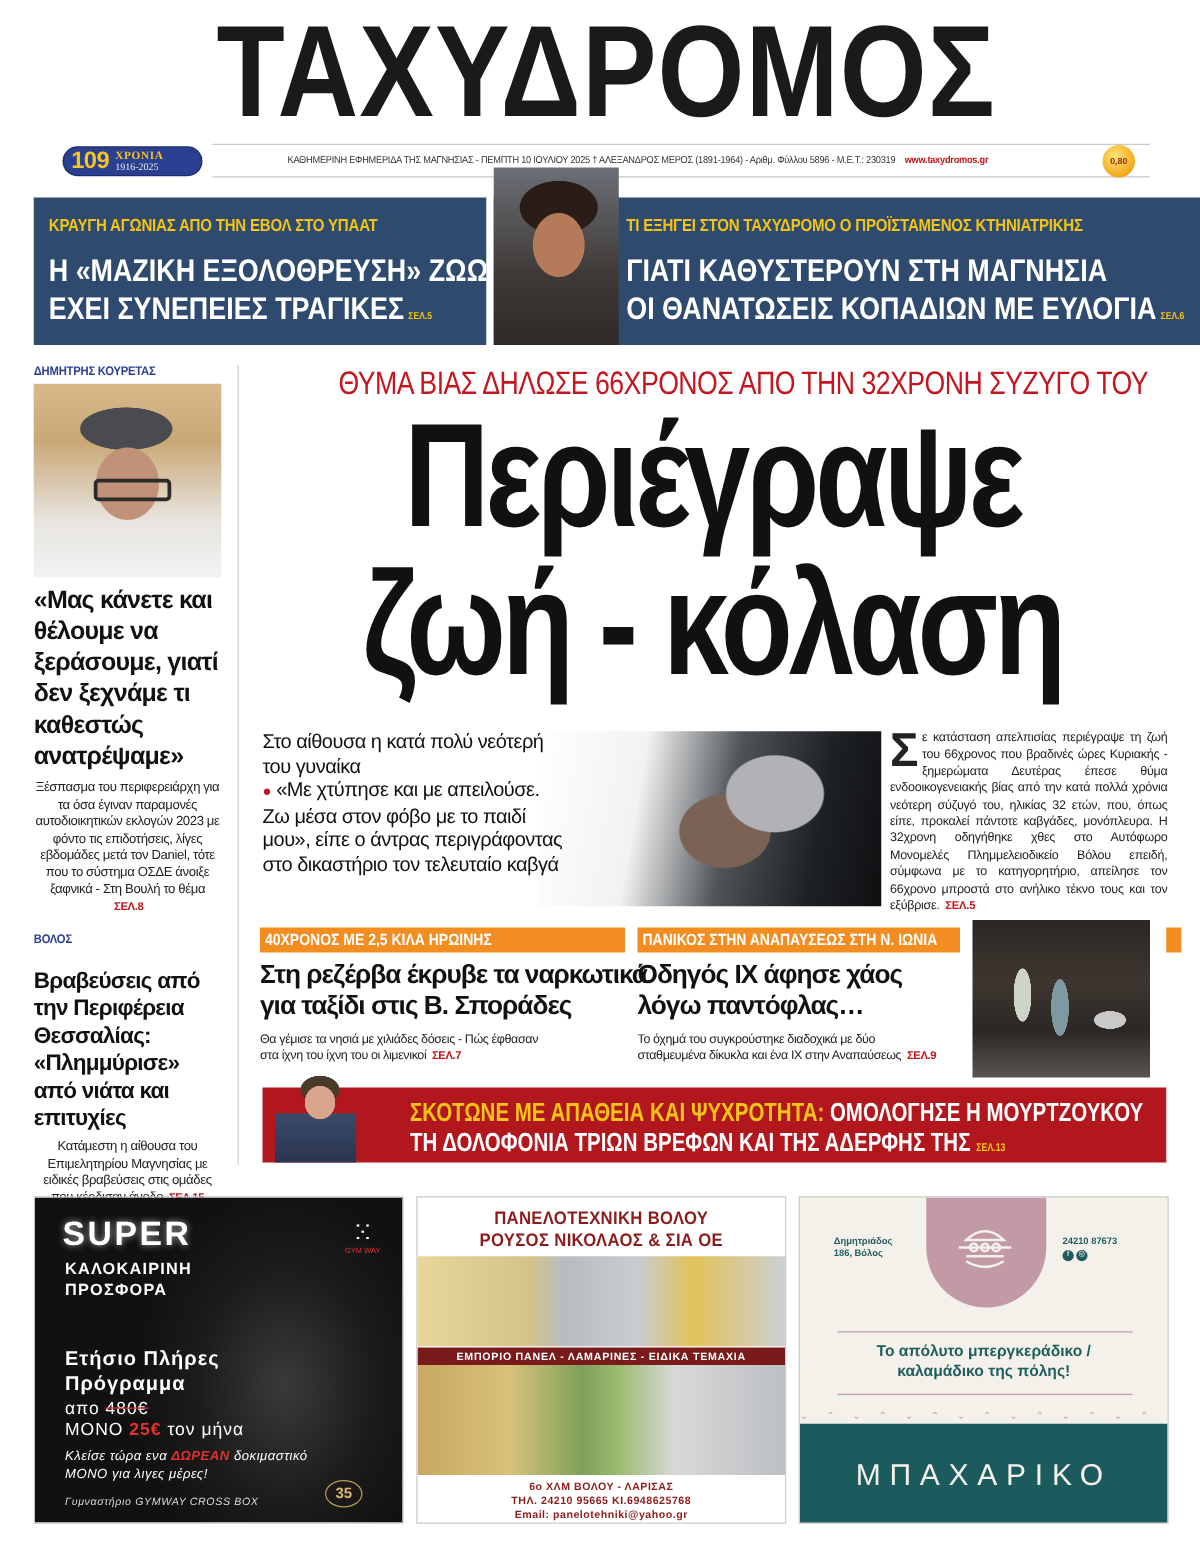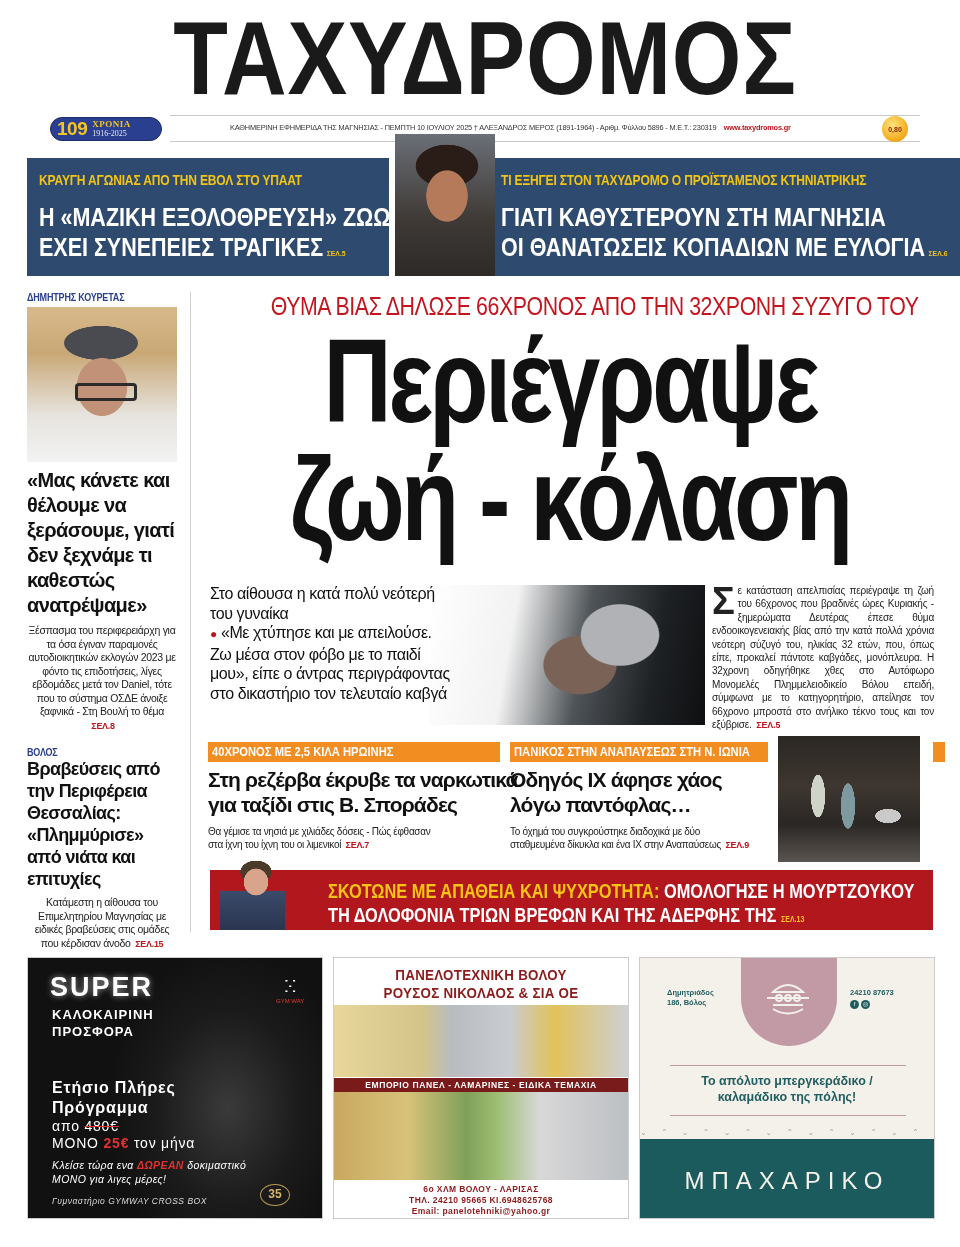--- a/index.html
+++ b/index.html
@@ -63,21 +63,21 @@
       radial-gradient(ellipse 40px 46px at 75px 80px, #c29278 62%, transparent 64%),
       radial-gradient(ellipse 52px 24px at 74px 36px, #4a4b50 70%, transparent 72%),
       linear-gradient(180deg, #d8b98a 0%, #c9a876 30%, #e7e4df 70%, #f2f2f2 100%);
     position: relative;
   }
   .lc-photo::after { content: ""; position: absolute; left: 48px; top: 76px; width: 56px; height: 12px; border: 3px solid #2b2b2b; border-radius: 4px; }
   .lc-quote { margin-top: 6px; font-weight: bold; font-size: 20px; line-height: 25px; color: #111; letter-spacing: -0.6px; }
   .lc-body { margin-top: 6px; font-size: 10.5px; line-height: 13.5px; color: #222; letter-spacing: -0.3px; text-align: center; }
   .sel { color: #c0151d; font-weight: bold; font-size: 9px; margin-left: 2px; }
   .lc-label2 { margin-top: 14px; }
-  .lc-head2 { margin-top: 0; font-weight: bold; font-size: 18px; line-height: 22px; color: #111; letter-spacing: -0.6px; }
+  .lc-head2 { margin-top: 16px; font-weight: bold; font-size: 18px; line-height: 22px; color: #111; letter-spacing: -0.6px; }
 
   
   .kicker-main { position: absolute; left: 205px; top: 290px; width: 730px; text-align: center; color: #c3161f; font-size: 26px; line-height: 32px; white-space: nowrap; letter-spacing: -0.5px; transform: scaleX(0.82); transform-origin: center; }
   .headline-main { position: absolute; left: 205px; top: 322px; width: 730px; text-align: center; font-weight: 900; font-size: 118px; line-height: 118px; color: #111; letter-spacing: -4px; transform: scaleX(0.80); transform-origin: center top; white-space: nowrap; }
   .main-photo {
     position: absolute; left: 430px; top: 585px; width: 275px; height: 140px;
     background:
       radial-gradient(ellipse 70px 55px at 190px 50px, #b0b2b5 55%, transparent 57%),
       radial-gradient(ellipse 60px 48px at 150px 80px, #7a6256 60%, transparent 62%),
       linear-gradient(100deg, #ffffff 0%, #f2f2f2 30%, #4f5458 55%, #1e2124 80%, #0e0f11 100%);

